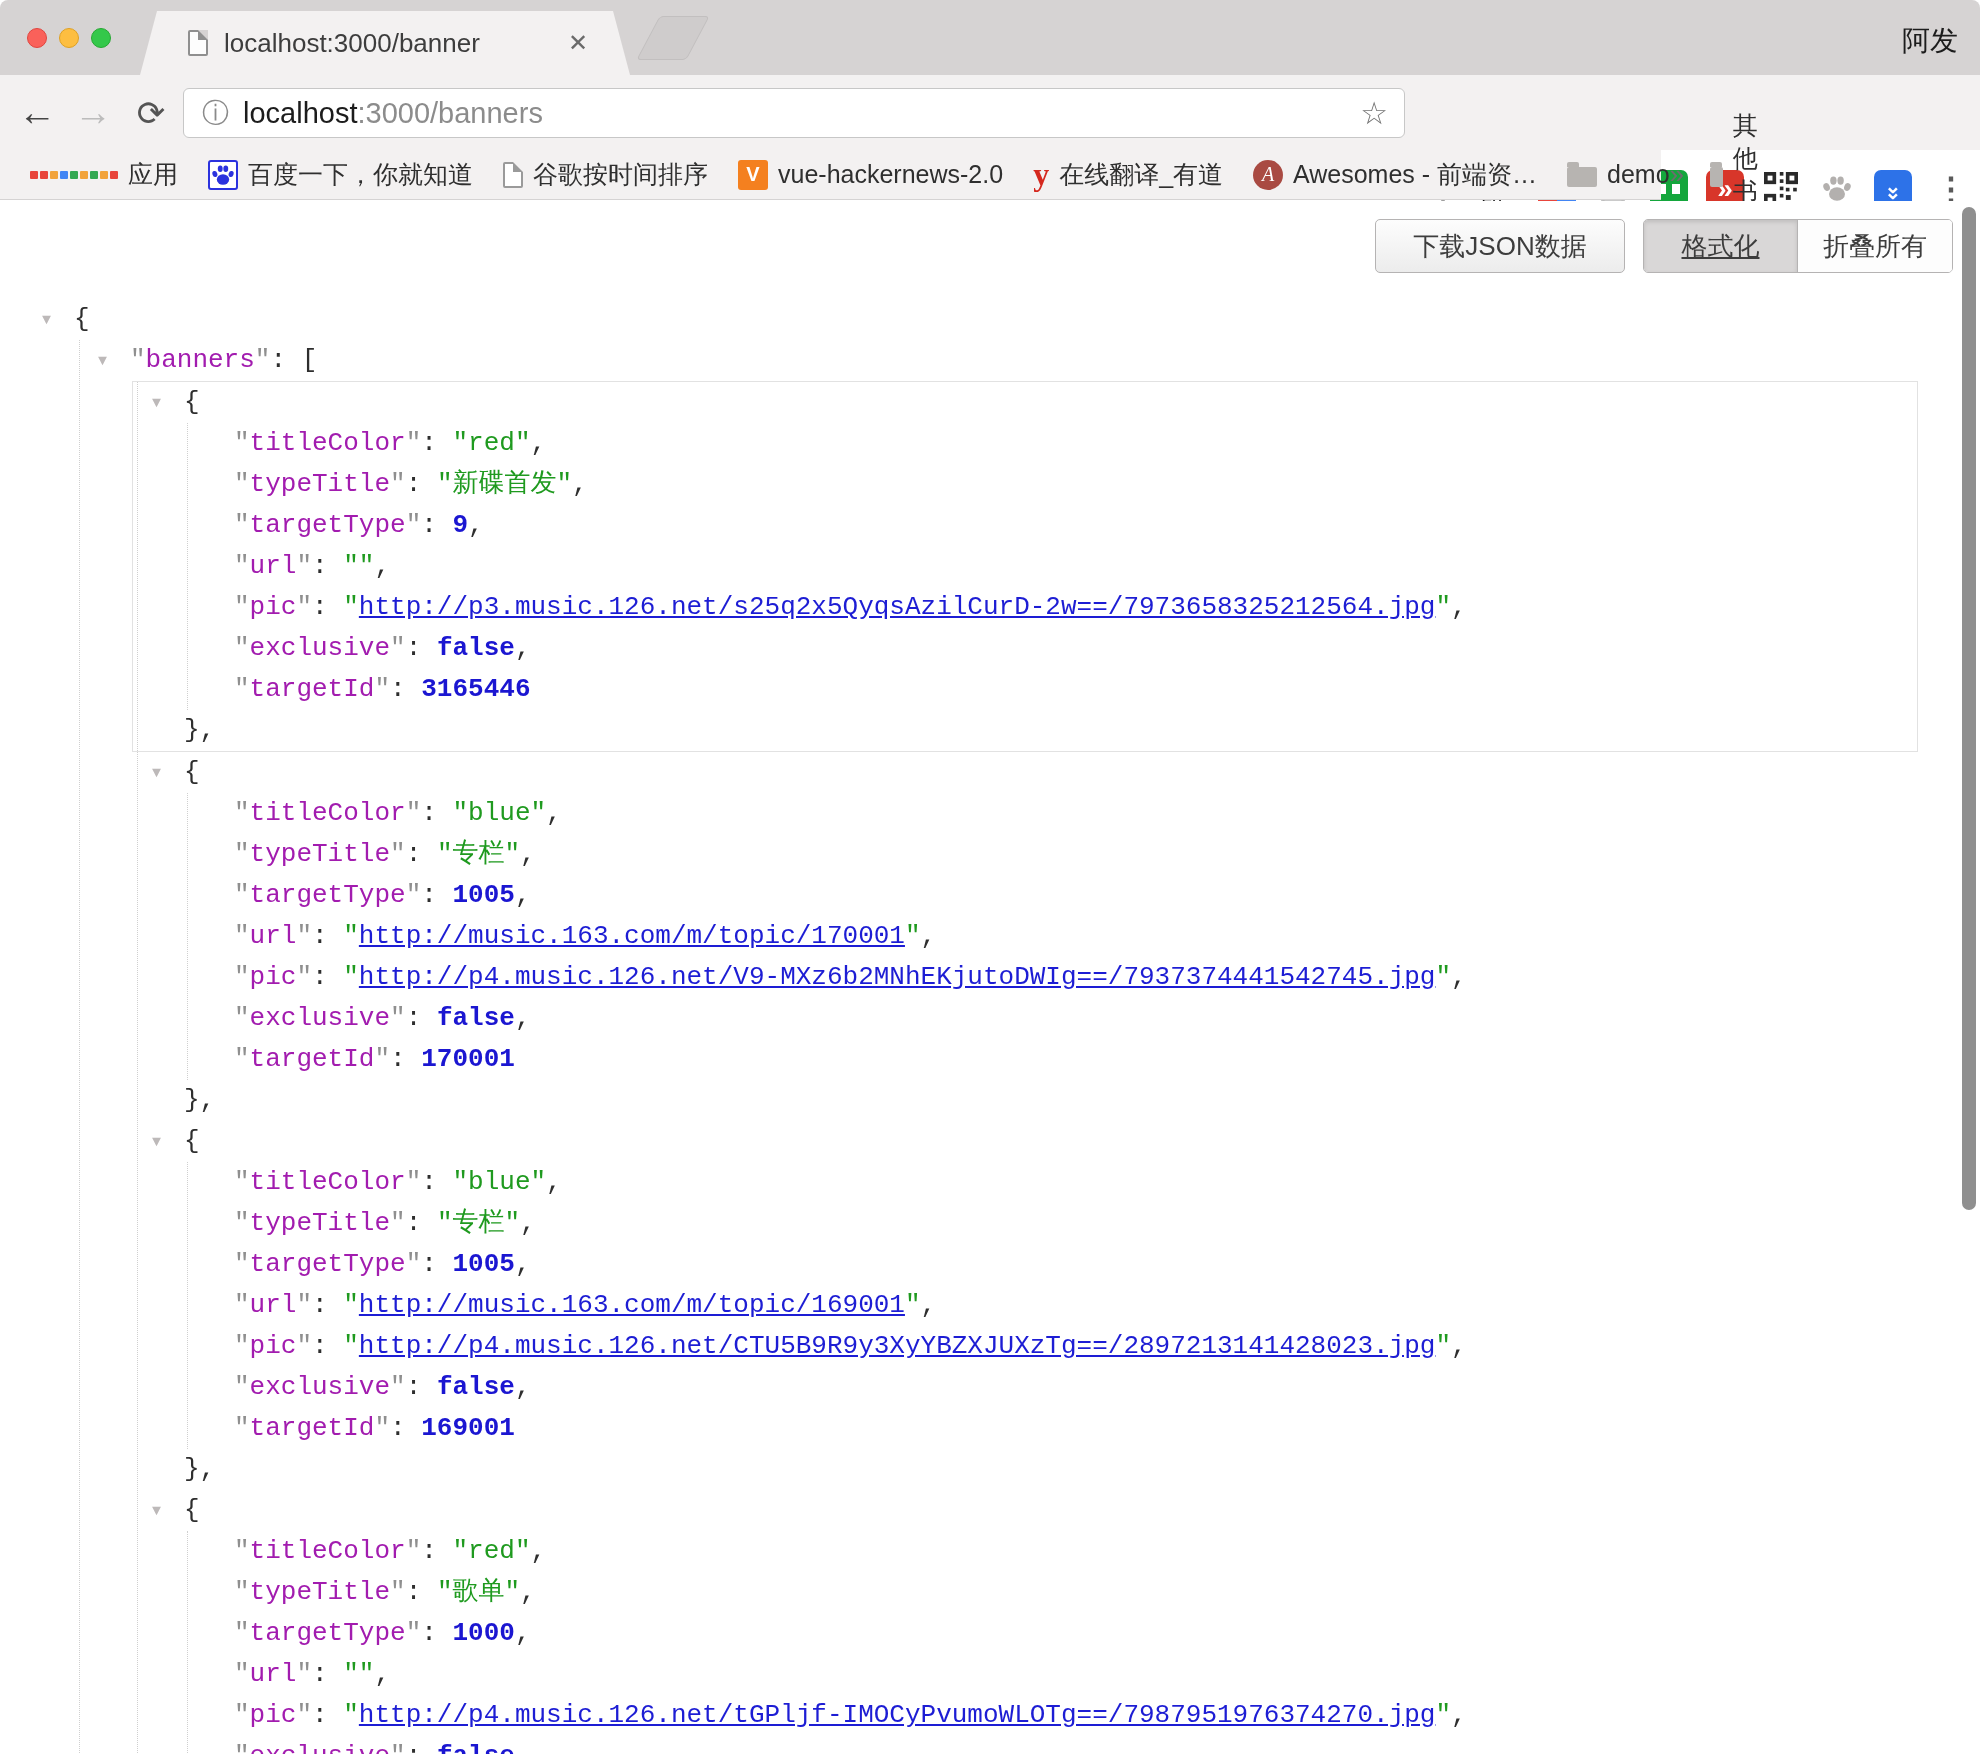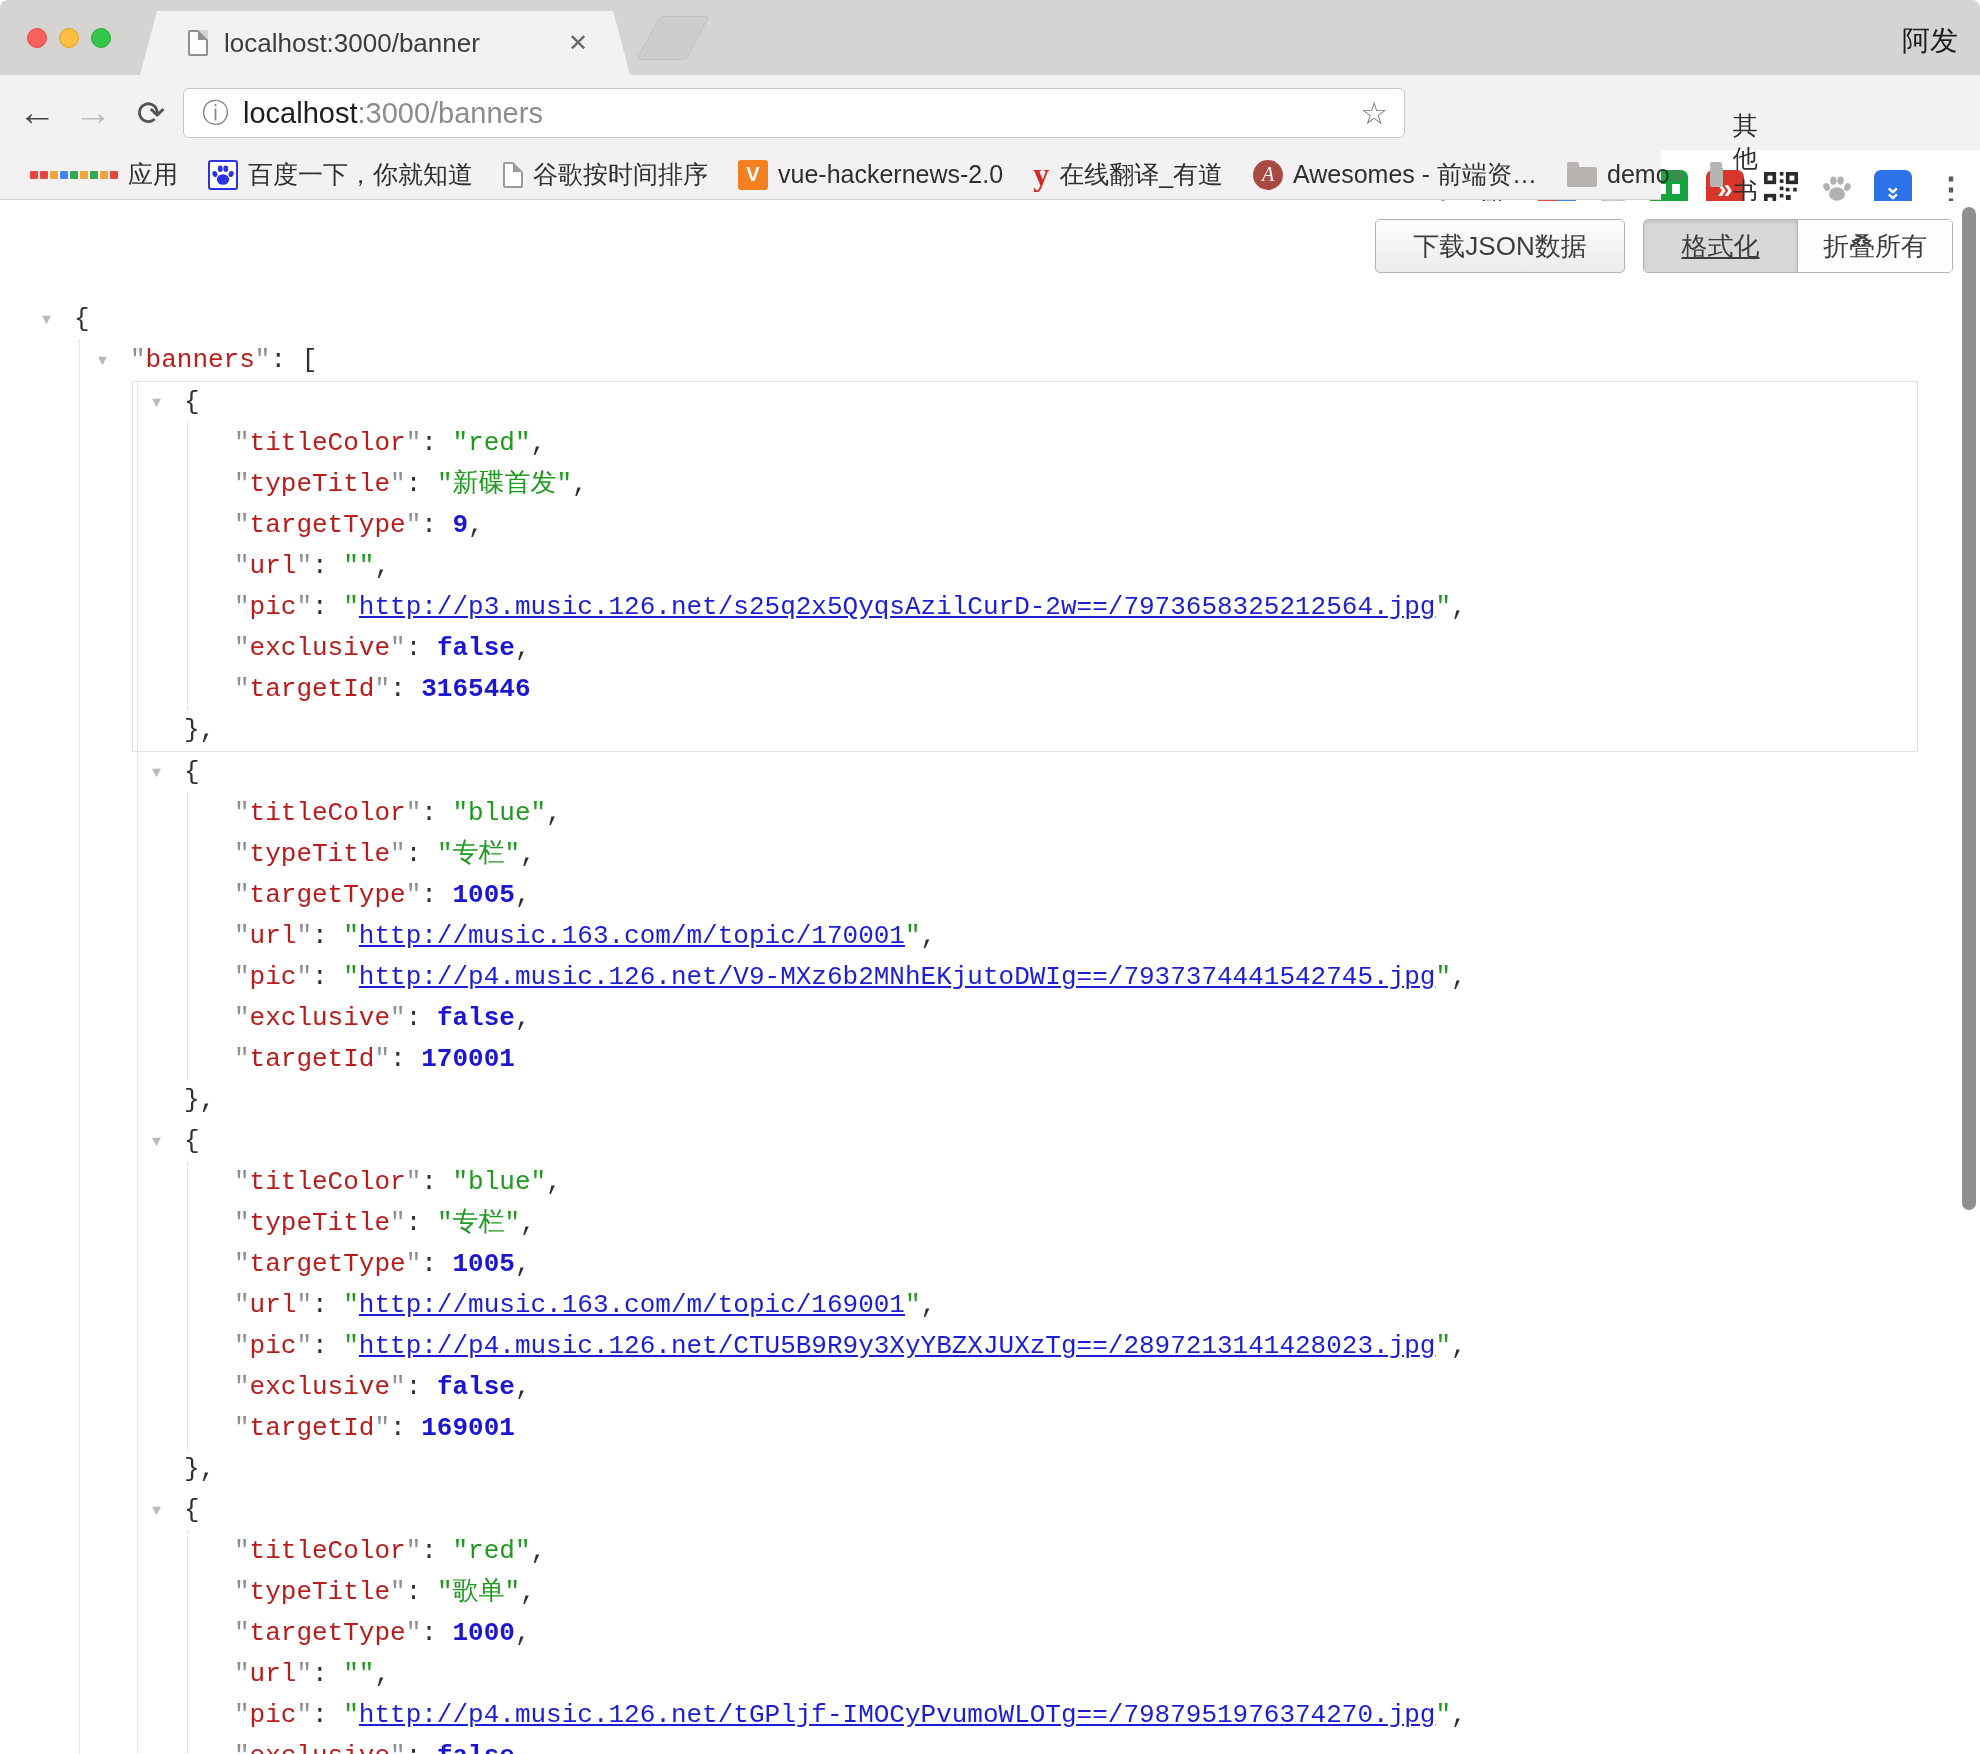--- a/index.html
+++ b/index.html
@@ -103,21 +103,21 @@
   .scroll-thumb { position:absolute; right:4px; top:6px; width:14px; height:1003px;
                   background:#8f8f8f; border-radius:8px; }
 
   
   #json-tree { position:absolute; left:0; top:98px; width:1980px;
                font-family:"Liberation Mono", monospace; font-size:26px; line-height:41px;
                color:#2e2e2e; }
   .jline { position:relative; height:41px; white-space:pre; }
   #json-tree > .jline { margin-left:74px; }
   .tri { position:absolute; left:-32px; top:1px; font-size:15px; color:#bdb9b9; }
-  .q { color:#8f8f8f; } .k { color:#b91c1c; } .p { color:#2e2e2e; }
+  .q { color:#8f8f8f; } .k { color:#a21caf; } .p { color:#2e2e2e; }
   .s { color:#1f9a1f; }
   .n { color:#1b16d1; font-weight:bold; }
   .a { color:#1d1dd4; text-decoration:underline; cursor:pointer; }
   .ind1 { margin-left:79px; border-left:1px dotted #cfcfcf; padding-left:50px; }
   .ind2 { margin-left:7px; border-left:1px dotted #cfcfcf; }
   .objbox   { margin:0 62px 0 -6px; border:1px solid #e2e2e2; padding-left:51px; }
   .objplain { margin-left:-6px; padding-left:52px; }
   .ind3 { margin-left:3px; border-left:1px dotted #cfcfcf; padding-left:46px; }
 </style>
 </head>

